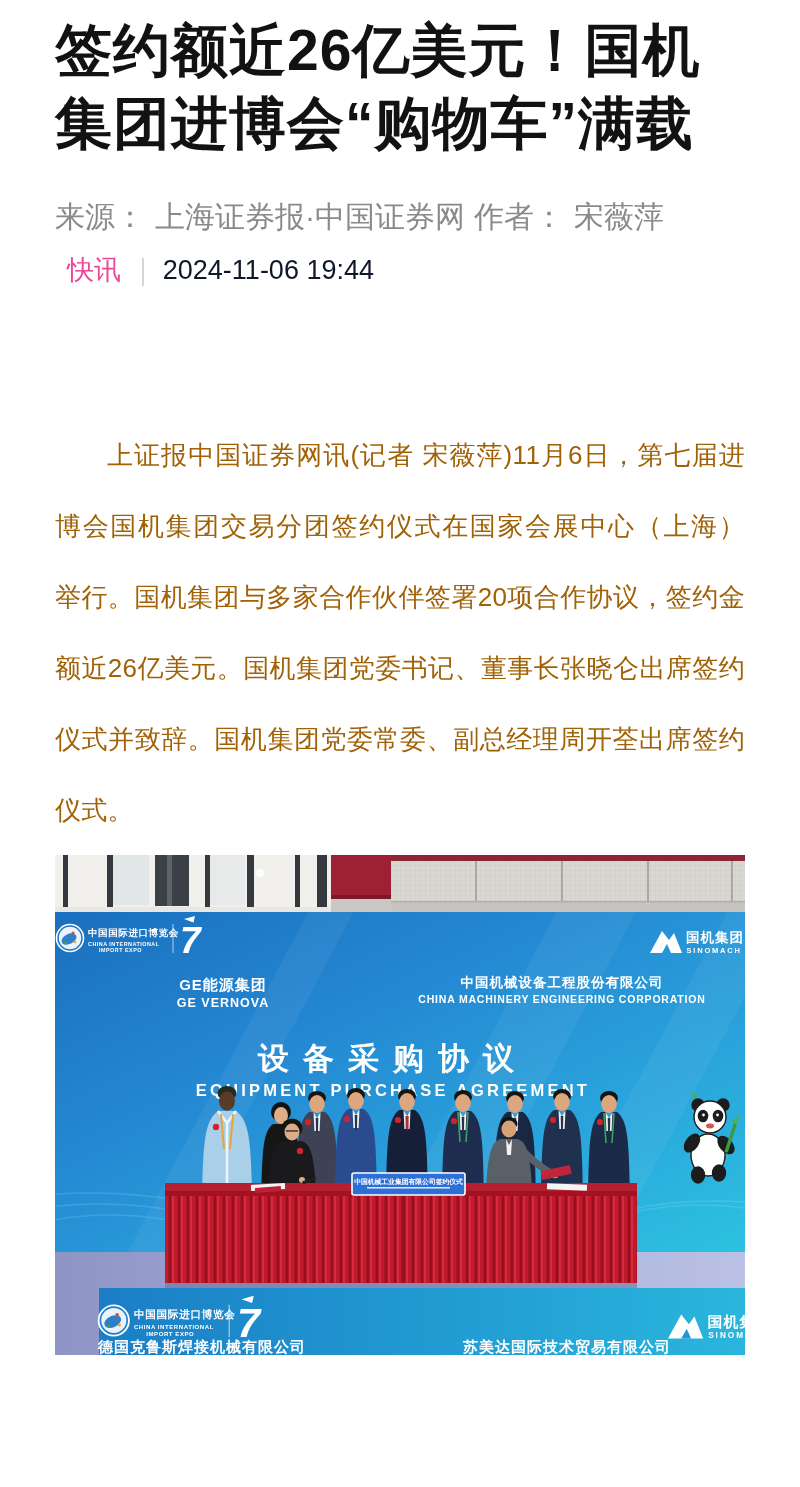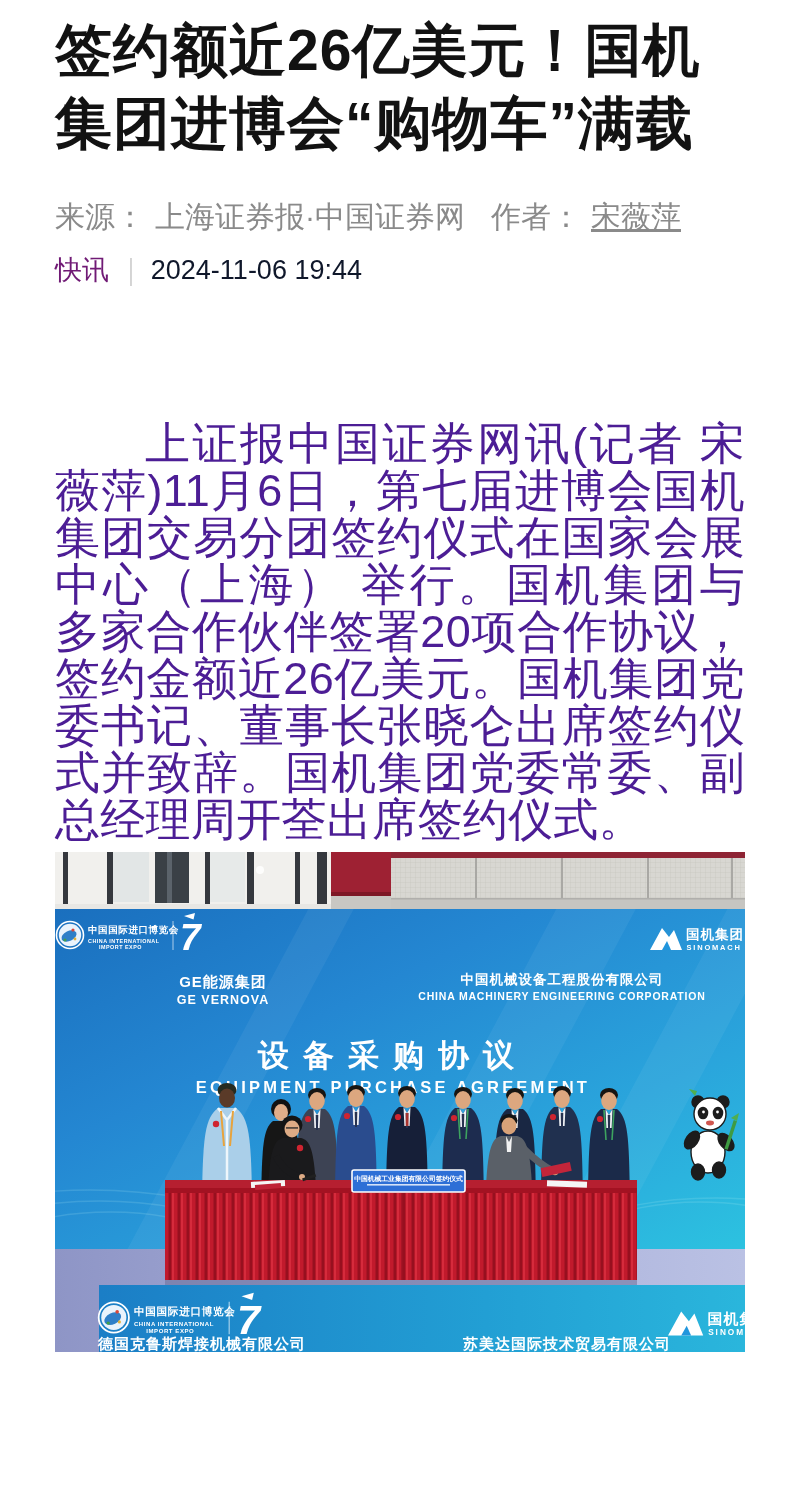--- a/index.html
+++ b/index.html
@@ -12,35 +12,35 @@
   .article-title {
     margin:14px 0 0 0;
     font-size:57px; line-height:73px; font-weight:700;
     color:#121212; letter-spacing:1px;
   }
   .meta-source {
     margin-top:37px; font-size:30px; color:#8a8a8a;
     display:flex; align-items:baseline; white-space:nowrap;
   }
   .meta-source .lbl { margin-right:10px; }
-  .meta-source .val { margin-right:26px; }
-  .meta-source .val:last-child { margin-right:8px;text-decoration:underline; }
+  .meta-source .val { margin-right:9px; }
+  .meta-source .val:last-child { margin-right:8px; }
 
   .meta-tag {
     margin-top:14px; font-size:27px;
     display:flex; align-items:center;
   }
-  .tag-badge { color:#701a75; font-weight:500; cursor:pointer; }
+  .tag-badge { color:#ec4899; font-weight:500; cursor:pointer;margin-left:12px; }
   .meta-sep { color:#cfcfcf; font-weight:100; font-size:30px; margin:0 16px 0 18px;
               transform:scaleX(.7); display:inline-block; }
   .article-datetime { color:#0f172a; }
 
   .article-body {
     margin:132px 0 0 0;
-    font-size:45px; line-height:47px; color:#4c1d95;
+    font-size:26px; line-height:71px; color:#a16207;
     text-indent:2em; text-align:justify; letter-spacing:.3px;
   }
 
   .article-photo {
     margin:9px 0 0 0; width:690px; height:519px;
     overflow:hidden; position:relative; cursor:pointer;
   }
   .article-photo svg { display:block; }
 
   svg text { font-family:"Liberation Sans","DejaVu Sans",sans-serif; }

